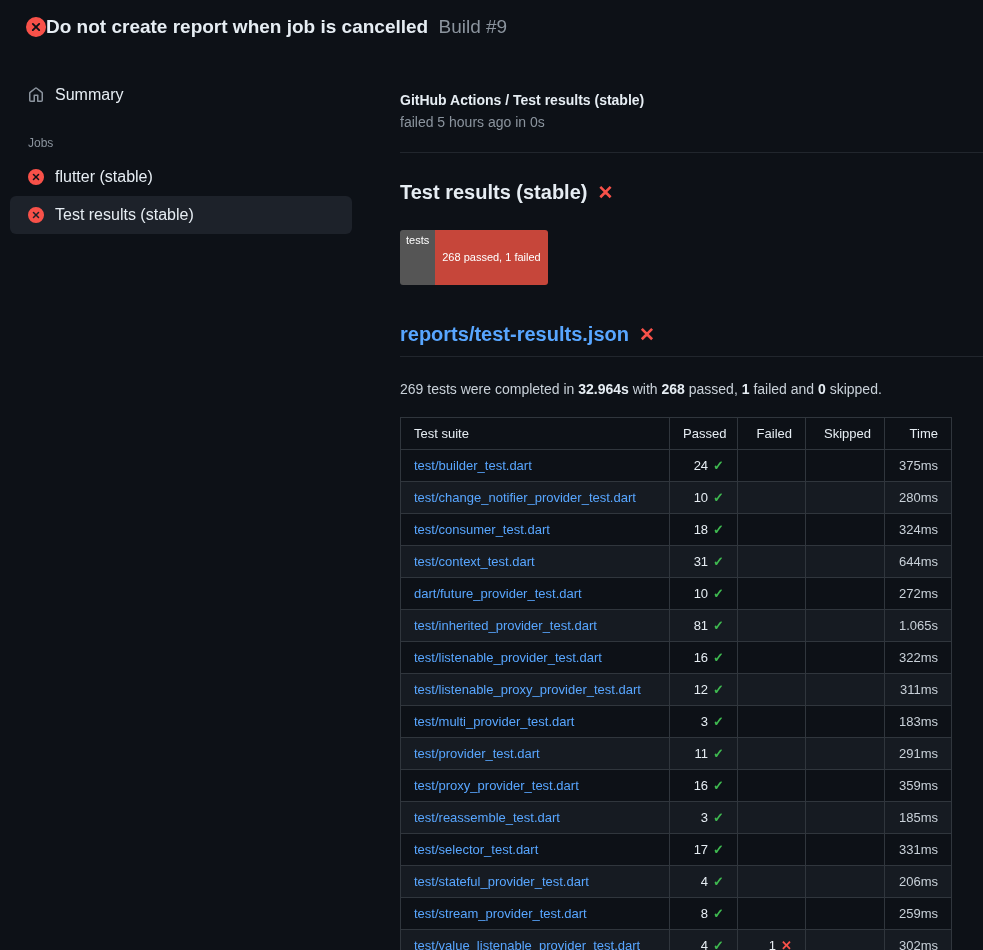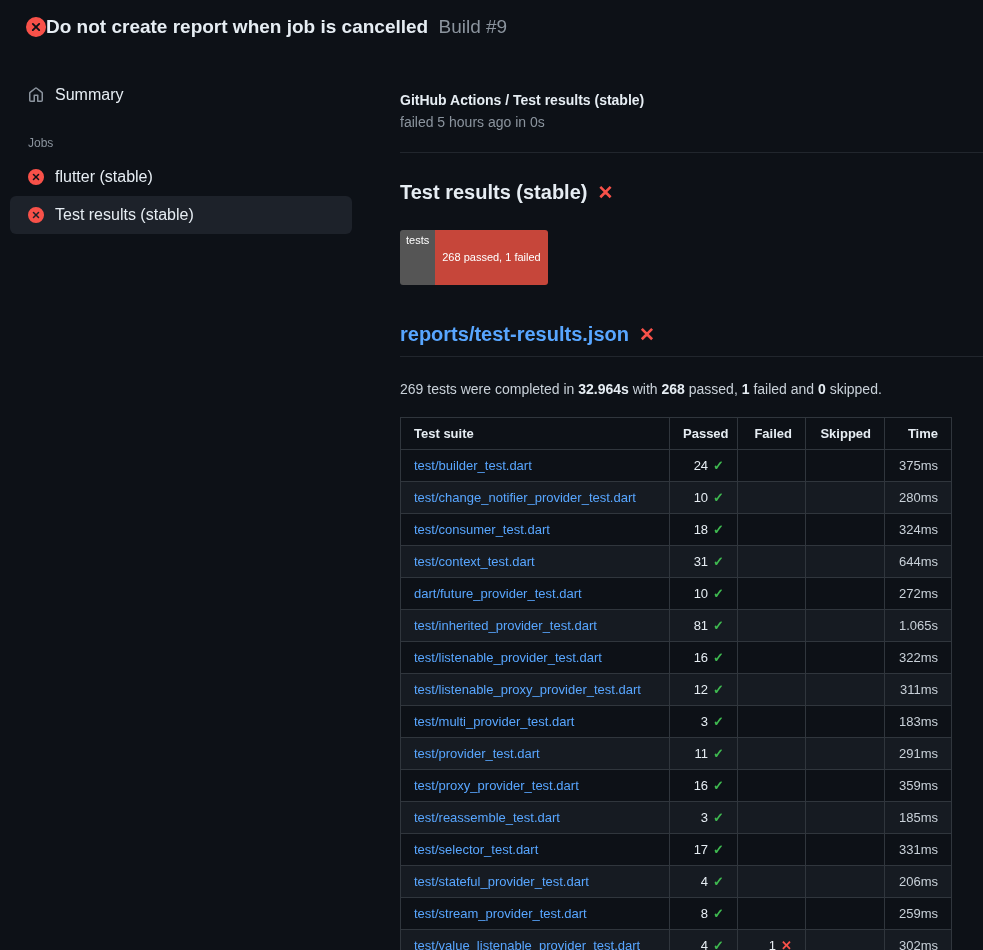--- a/index.html
+++ b/index.html
@@ -41,21 +41,21 @@
 
   .report-heading{display:flex;align-items:center;gap:10px;margin:38px 0 0;padding-bottom:10px;
     border-bottom:1px solid var(--border-muted);font-size:20px;font-weight:700}
   .report-link{color:var(--link);text-decoration:none}
 
   .summary-line{margin:24px 0 0;font-size:14px;color:var(--text)}
   .summary-line b{color:var(--text-bright)}
 
   .results-table{border-collapse:collapse;table-layout:fixed;width:551px;margin-top:20px;font-size:13px}
   .results-table th,.results-table td{border:1px solid var(--border);padding:8px 13px;vertical-align:middle;overflow:hidden;white-space:nowrap}
-  .results-table th{color:var(--text-bright);font-weight:700;text-align:left}
+  .results-table th{color:var(--text-bright);font-weight:400;text-align:left}
   .results-table th.num,.results-table td.num{text-align:right}
   .results-table tbody tr:nth-child(even){background:var(--surface-alt)}
   .suite-link{color:var(--link);text-decoration:none}
   .cell-num{color:var(--text-bright)}
   .check-icon{color:var(--success);font-weight:700;margin-left:5px}
   .cross-icon{color:var(--danger);font-weight:700;margin-left:5px}
   .time-cell{color:var(--text)}
 </style>
 </head>
 <body>

